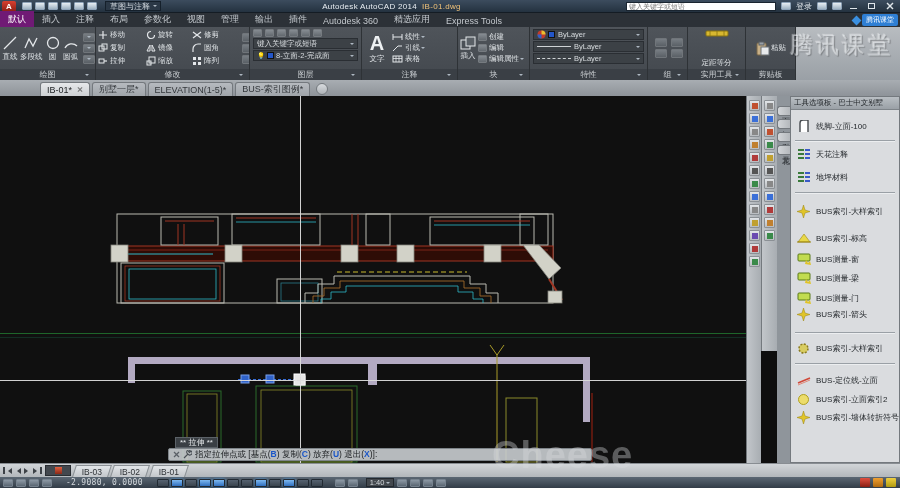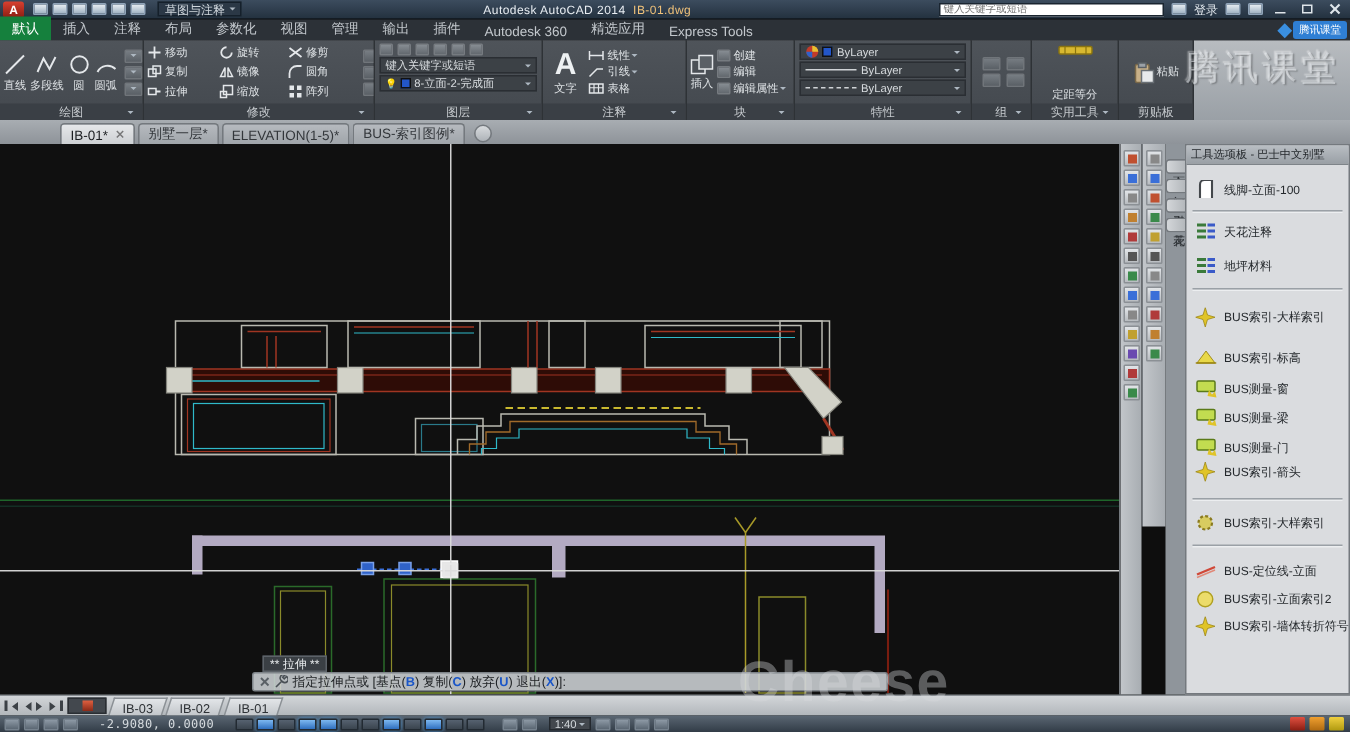--- a/index.html
+++ b/index.html
@@ -28,21 +28,21 @@
     font-size:7px; color:#777; padding:0 2px; }
   .tb-right { display:flex; align-items:center; gap:5px; margin:0 4px; }
   .winbtn { width:13px; height:9px; display:flex; align-items:center; justify-content:center; }
   .min-glyph { width:7px; height:0; border-bottom:1.5px solid #dfe5ea; margin-top:4px; }
   .max-glyph { width:7px; height:6px; border:1.5px solid #dfe5ea; }
 
   
   .ribbontabs { left:0; top:13px; width:900px; height:14px; background:#2c3137;
     display:flex; align-items:flex-end; color:#c3c8cd; font-size:9px; }
   .rtab { padding:2px 8px 1px; cursor:default; }
-  .rtab.active { background:#15803d; color:#fff; }
+  .rtab.active { background:#701a75; color:#fff; }
   .uploader-chip { position:absolute; right:2px; top:1px; display:flex; align-items:center; gap:2px; }
   .uploader-diamond { width:7px; height:7px; background:#3a8fe0; transform:rotate(45deg); }
   .uploader-label { background:#2f7fd4; color:#fff; font-size:7px; padding:1px 4px; border-radius:2px; }
 
   
   .ribbon { left:0; top:27px; width:900px; height:53px; display:flex;
     background:linear-gradient(#55595e,#3f4449); }
   .panel { height:53px; border-right:1px solid #2e3236; display:flex; flex-direction:column;
     background:linear-gradient(#4f545a,#43484e); }
   .panel-body { flex:1; display:flex; align-items:center; padding:1px 2px; gap:2px; overflow:hidden; }

